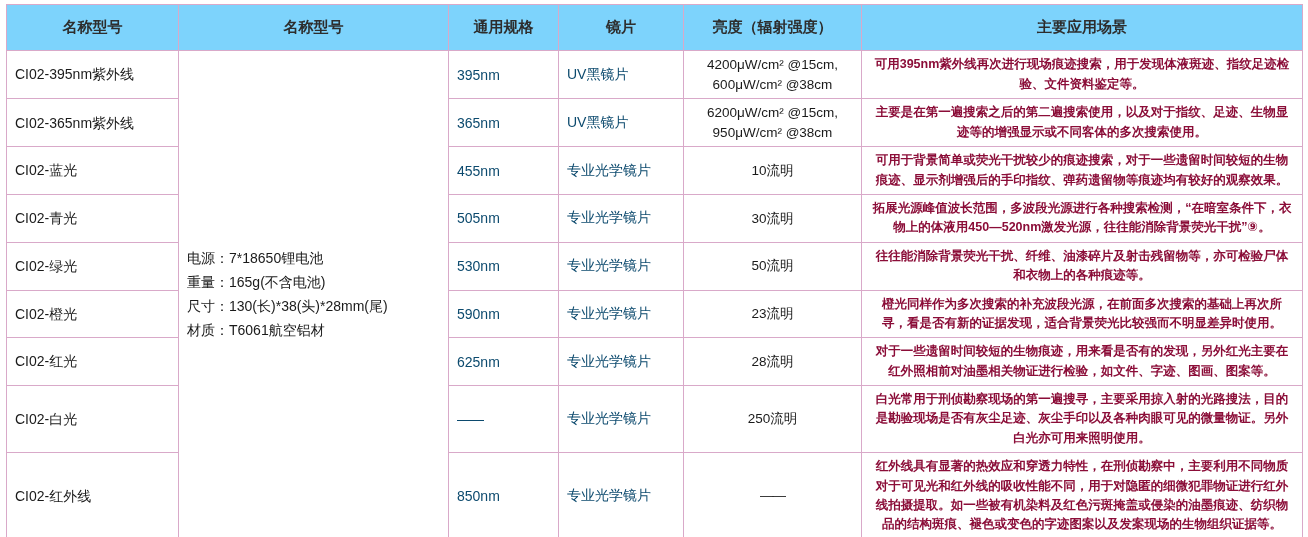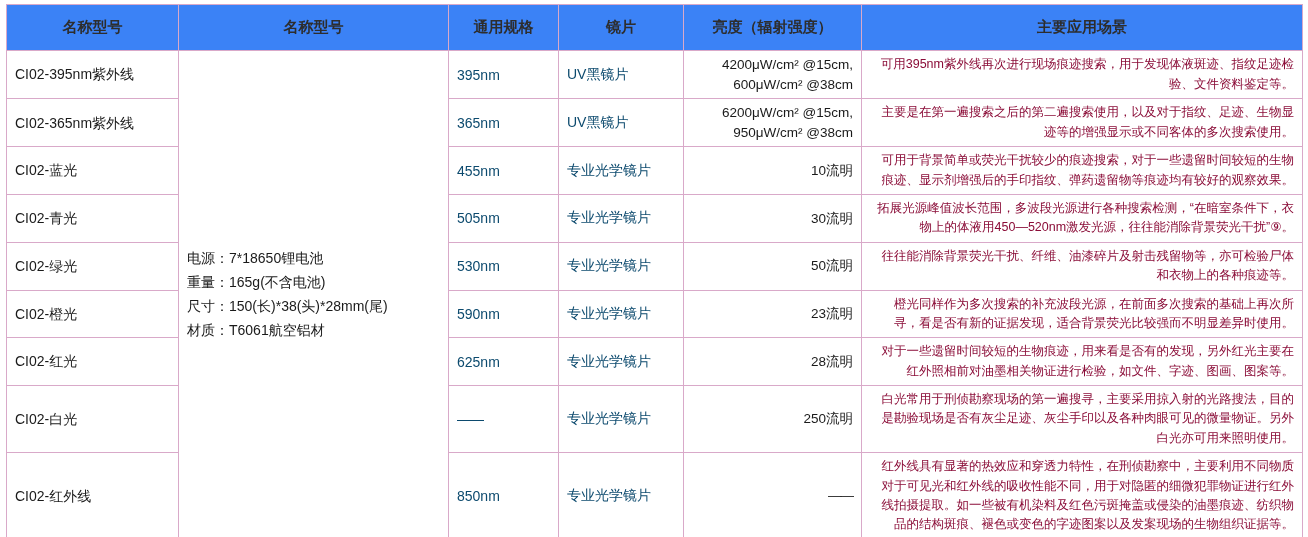--- a/index.html
+++ b/index.html
@@ -20,21 +20,21 @@
     table-layout: fixed;
   }
   table.spec-table th,
   table.spec-table td {
     border: 1px solid #d9a9c9;
     vertical-align: middle;
     padding: 4px 8px;
     box-sizing: border-box;
   }
   thead th {
-    background: #3b82f6;
+    background: #7dd3fc;
     color: #2d2d2d;
     font-weight: bold;
     font-size: 15px;
     text-align: center;
     height: 46px;
   }
   td.name-cell {
     font-size: 14px;
     color: #1a1a1a;
     text-align: left;
@@ -50,30 +50,30 @@
   }
   td.wave-cell, td.lens-cell {
     font-size: 14px;
     color: #0c4a6e;
     text-align: left;
     padding-left: 12px;
   }
   td.bright-cell {
     font-size: 13.5px;
     color: #1a1a1a;
-    text-align: right;
+    text-align: center;
     padding-left: 10px;
     line-height: 1.45;
   }
   td.scene-cell {
     font-size: 12.5px;
     color: #8b0d38;
-    font-weight: normal;
+    font-weight: bold;
     line-height: 1.55;
-    text-align: right;
+    text-align: center;
     padding: 5px 8px 5px 10px;
   }
   col.c-name { width: 172px; }
   col.c-common { width: 270px; }
   col.c-wave { width: 110px; }
   col.c-lens { width: 125px; }
   col.c-bright { width: 178px; }
   col.c-scene { width: 441px; }
   .dash { letter-spacing: -1px; }
 </style>
@@ -98,21 +98,21 @@
       <th>亮度（辐射强度）</th>
       <th>主要应用场景</th>
     </tr>
   </thead>
   <tbody>
     <tr>
       <td class="name-cell">CI02-395nm紫外线</td>
       <td class="common-cell" rowspan="9">
         <div>电源：7*18650锂电池</div>
         <div>重量：165g(不含电池)</div>
-        <div>尺寸：150(长)*38(头)*28mm(尾)</div>
+        <div>尺寸：130(长)*38(头)*28mm(尾)</div>
         <div>材质：T6061航空铝材</div>
       </td>
       <td class="wave-cell">395nm</td>
       <td class="lens-cell">UV黑镜片</td>
       <td class="bright-cell">4200μW/cm² @15cm, 600μW/cm² @38cm</td>
       <td class="scene-cell">可用395nm紫外线再次进行现场痕迹搜索，用于发现体液斑迹、指纹足迹检验、文件资料鉴定等。</td>
     </tr>
     <tr>
       <td class="name-cell">CI02-365nm紫外线</td>
       <td class="wave-cell">365nm</td>

